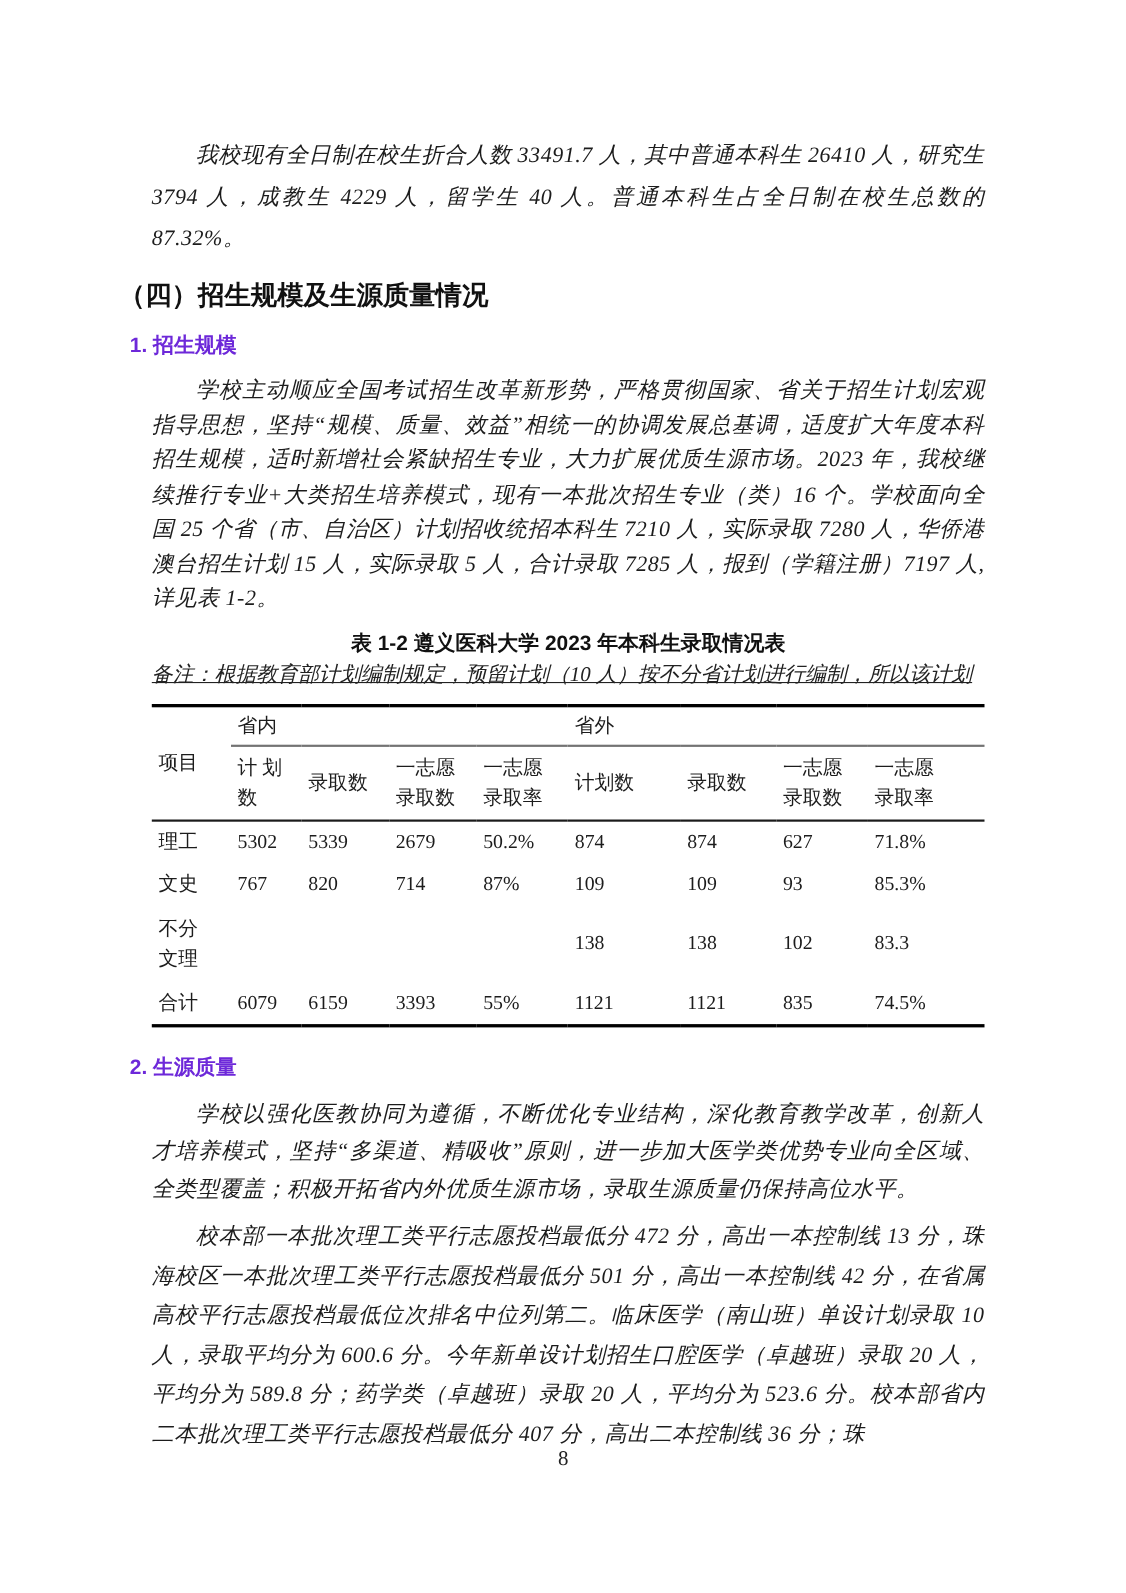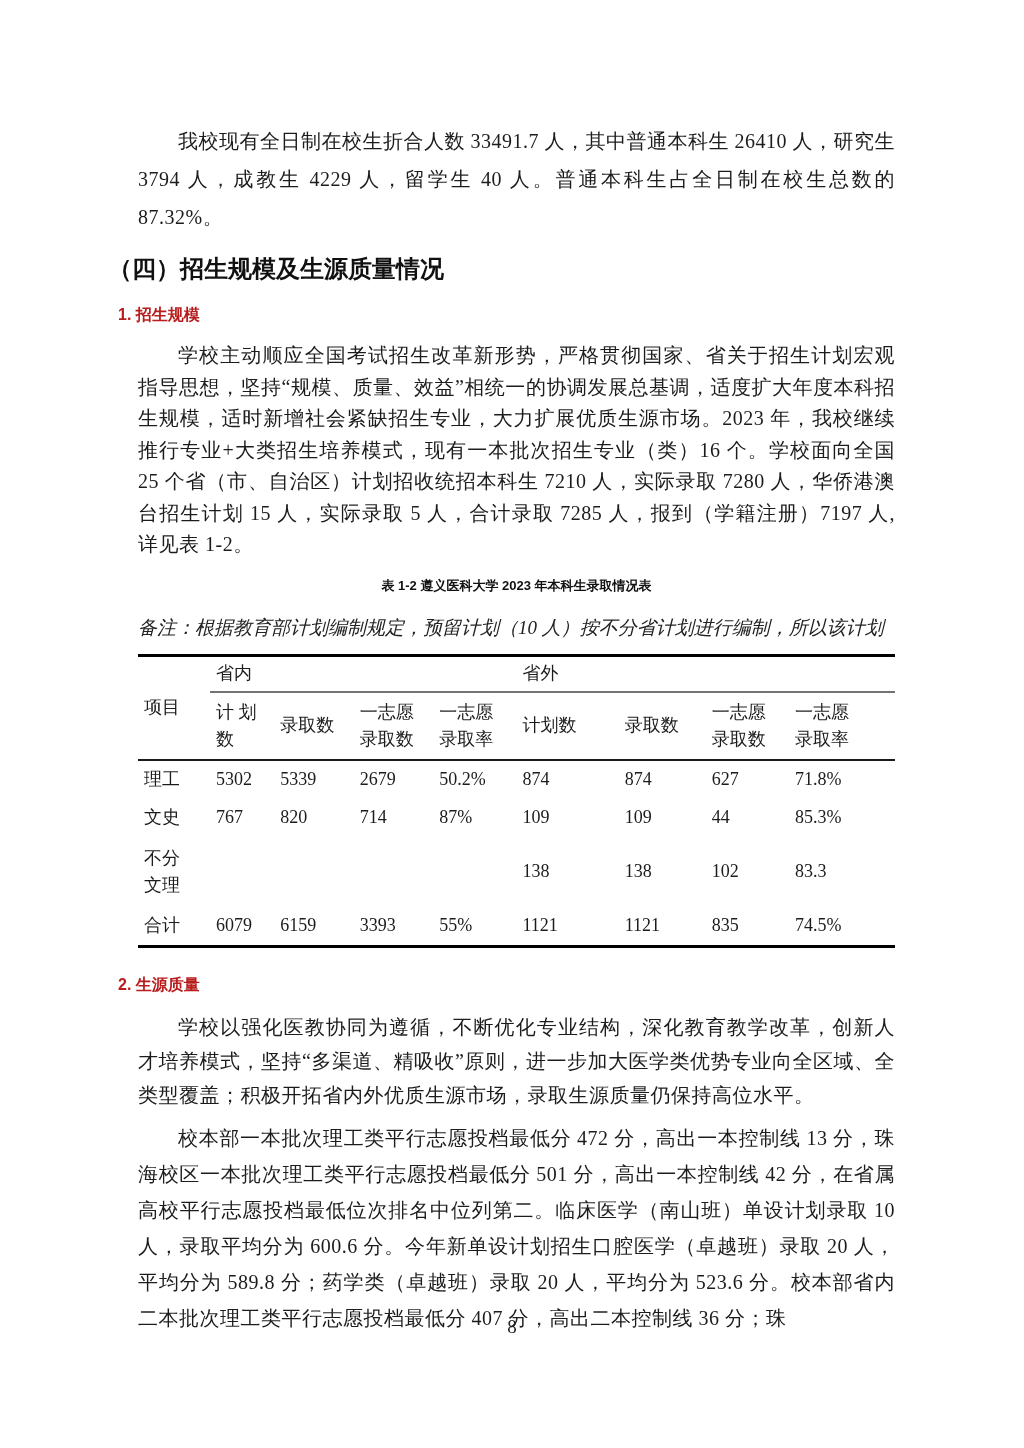--- a/index.html
+++ b/index.html
@@ -18,54 +18,55 @@
     left: 138px;
     top: 122px;
     width: 757px;
   }
   p { margin: 0; text-align: justify; }
   .body-text {
     font-size: 20px;
     line-height: 37px;
     letter-spacing: 0.5px;
   }
-  .indent { text-indent: 2em; }
+  .indent { text-indent: 2em; font-style: italic; }
   .h-major {
     font-family: "Liberation Sans", "DejaVu Sans", sans-serif;
     font-weight: bold;
     font-size: 24px;
     color: #111;
     margin: 16px 0 14px -30px;
     line-height: 34px;
   }
   .h-num {
     font-family: "Liberation Sans", "DejaVu Sans", sans-serif;
     font-weight: bold;
-    font-size: 16px;
-    color: #b91c1c;
+    font-size: 19px;
+    color: #6d28d9;
     margin: 12px 0 10px -20px;
     line-height: 30px;
   }
   .para { margin-bottom: 8px; line-height: 31.5px; }
   .table-title {
     font-family: "Liberation Sans", "DejaVu Sans", sans-serif;
     font-weight: bold;
-    font-size: 13px;
+    font-size: 19px;
     text-align: center;
-    margin: 12px 0 14px 0;
+    margin: 12px 0 0 0;
     line-height: 26px;
     color: #111;
   }
   .note-kai {
     font-style: italic;
     font-size: 19px;
     line-height: 29px;
     color: #222;
     margin-bottom: 12px;
     text-align: justify;
+    text-decoration: underline;
   }
   .note-kai.after { margin-top: 4px; margin-bottom: 0; }
 
   table.rec-table {
     width: 100%;
     border-collapse: collapse;
     border-top: 3.5px solid #000;
     border-bottom: 3.5px solid #000;
     font-size: 18px;
     color: #1c1c1c;
@@ -161,21 +162,21 @@
           <td>71.8%</td>
         </tr>
         <tr class="data-row">
           <td>文史</td>
           <td>767</td>
           <td>820</td>
           <td>714</td>
           <td>87%</td>
           <td>109</td>
           <td>109</td>
-          <td>44</td>
+          <td>93</td>
           <td>85.3%</td>
         </tr>
         <tr class="data-row tall">
           <td>不分
 文理</td>
           <td></td>
           <td></td>
           <td></td>
           <td></td>
           <td>138</td>

